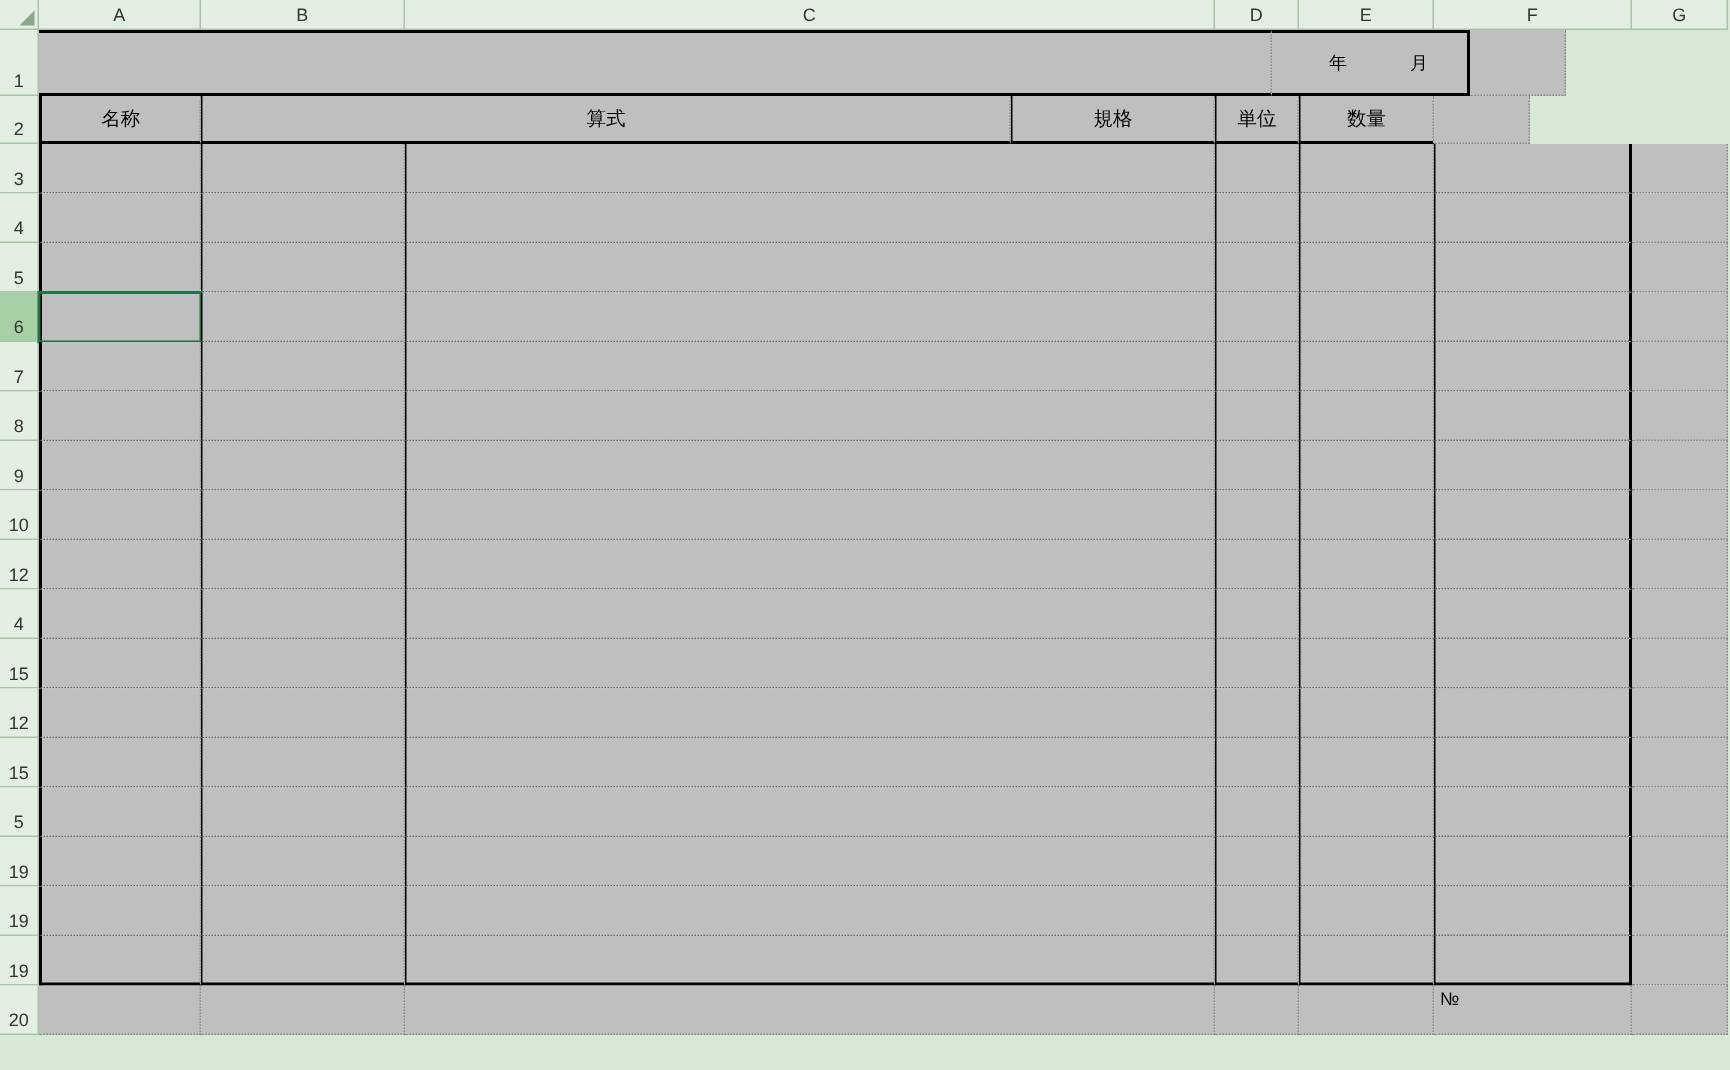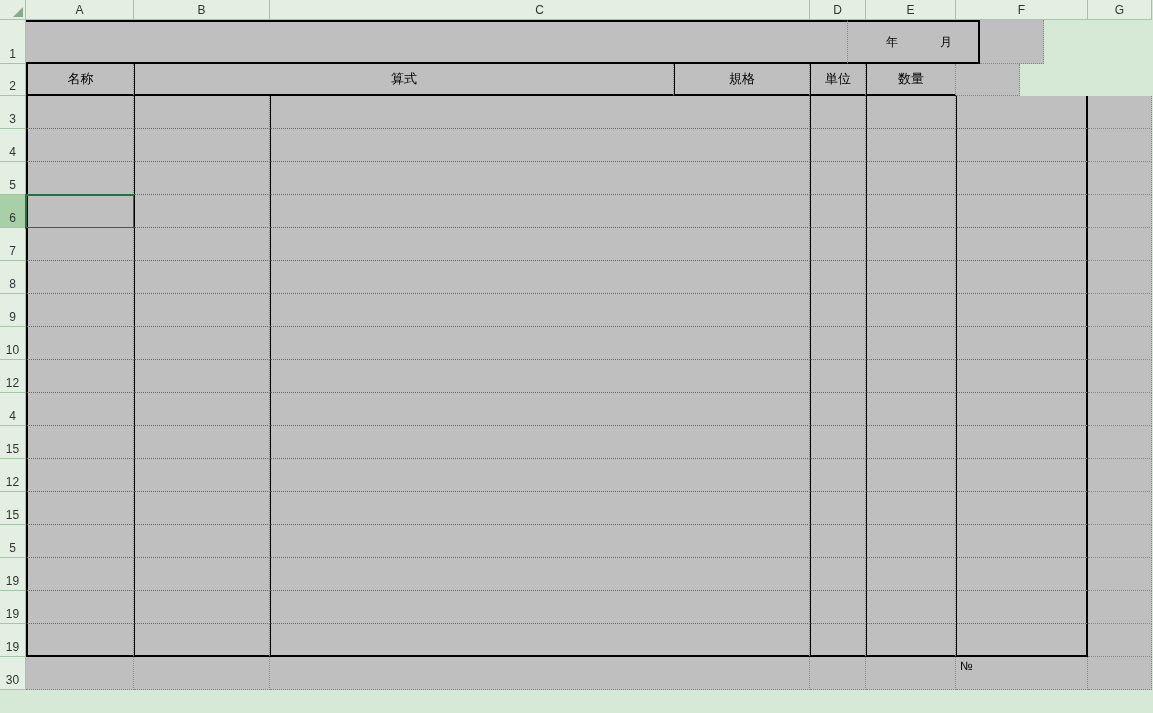--- a/index.html
+++ b/index.html
@@ -171,21 +171,21 @@
       <div class="row-header" style="height: 33px;">10</div>
       <div class="row-header" style="height: 33px;">12</div>
       <div class="row-header" style="height: 33px;">4</div>
       <div class="row-header" style="height: 33px;">15</div>
       <div class="row-header" style="height: 33px;">12</div>
       <div class="row-header" style="height: 33px; text-align: center;">15</div>
       <div class="row-header" style="height: 33px;">5</div>
       <div class="row-header" style="height: 33px;">19</div>
       <div class="row-header" style="height: 33px;">19</div>
       <div class="row-header" style="height: 33px;">19</div>
-      <div class="row-header" style="height: 33px;">30</div>
+      <div class="row-header" style="height: 33px;">20</div>
     </div>
 
   <div class="grid" id="grid">
       <div class="row">
         <div class="cell title-right-block" style="width: 822px; height: 44px; border-left: none;"></div>
         <div class="cell title-right-end date-text" style="width: 132px; height: 44px;">令和　　年　　月　　日</div>
         <div class="cell col-G" style="width: 64px; height: 44px;"></div>
       </div>
       <div class="row">
         <div class="cell hdr first" style="width: 108px; height: 32px;">名称</div>

